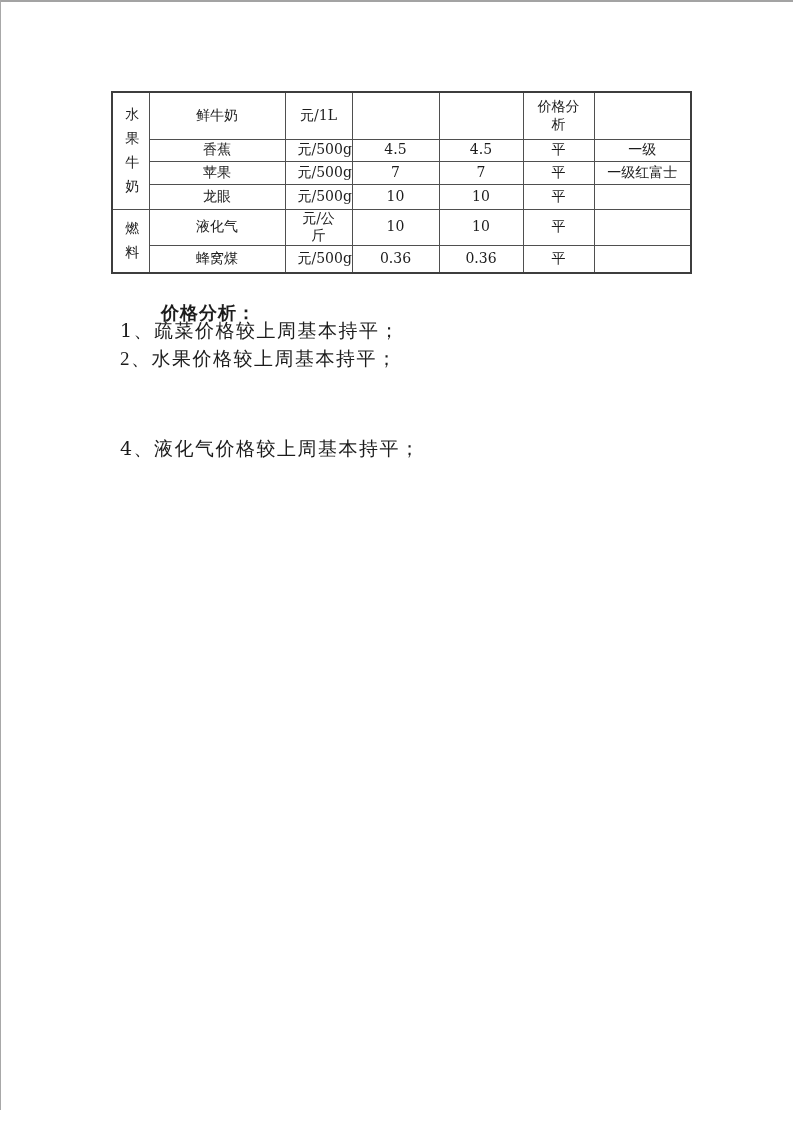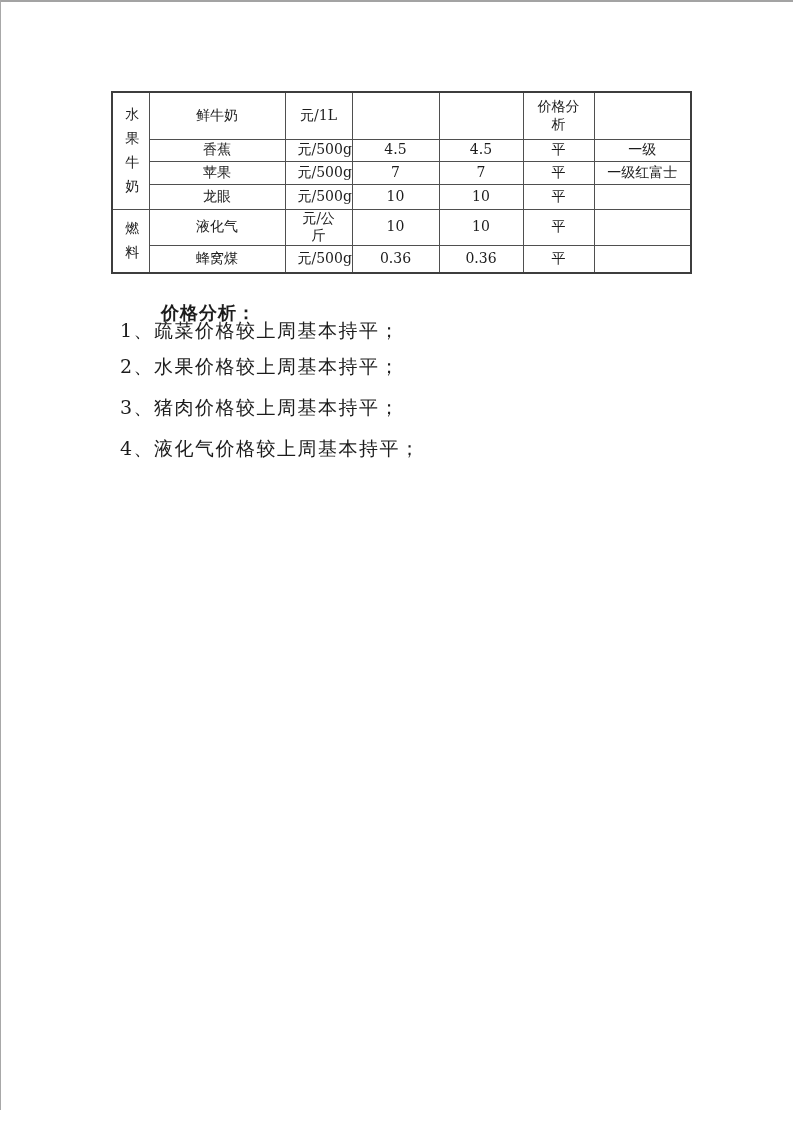--- a/index.html
+++ b/index.html
@@ -65,21 +65,21 @@
     margin-top: 24px;
   }
   .analysis-line {
     position: absolute;
     left: 120px;
     font-size: 19px;
     letter-spacing: 1.5px;
     white-space: nowrap;
   }
   .l1 { top: 318px; }
-  .l2 { top: 354px; }
+  .l2 { top: 346px; font-family: Liberation Serif, serif; }
   .l3 { top: 395px; }
   .l4 { top: 436px; text-align: right; }
 
   .date-line {
     position: absolute;
     left: 503px; top: 555px;
     font-size: 19px;
     white-space: nowrap;
   }
 </style>
@@ -150,16 +150,15 @@
         <td>0.36</td>
         <td>平</td>
         <td></td>
       </tr>
     </tbody>
   </table>
 
   <div class="analysis-heading">价格分析：</div>
   <div class="analysis-line l1">1、疏菜价格较上周基本持平；</div>
   <div class="analysis-line l2">2、水果价格较上周基本持平；</div>
-  <div class="analysis-line l3">3、猪肉价格较上周基本持平；</div>
   <div class="analysis-line l4">4、液化气价格较上周基本持平；</div>
 
 </div>
 
 </body></html>

